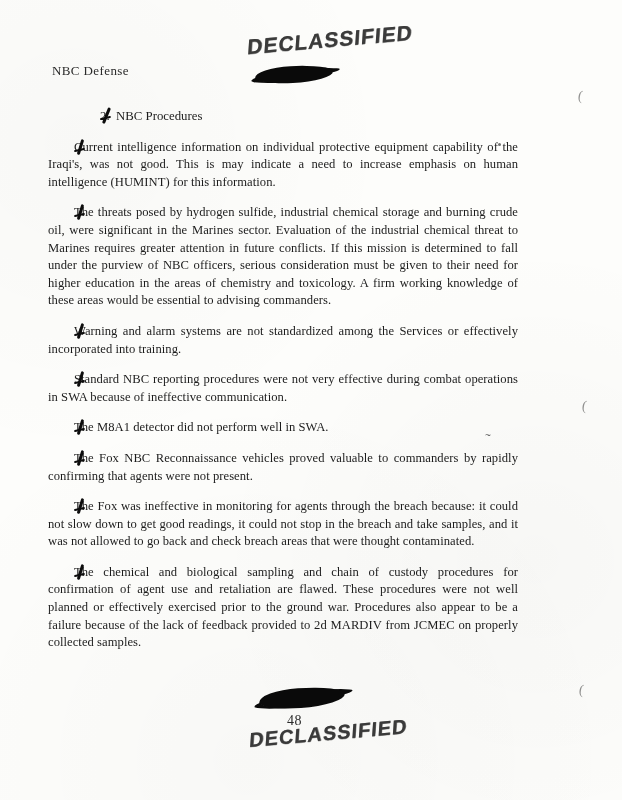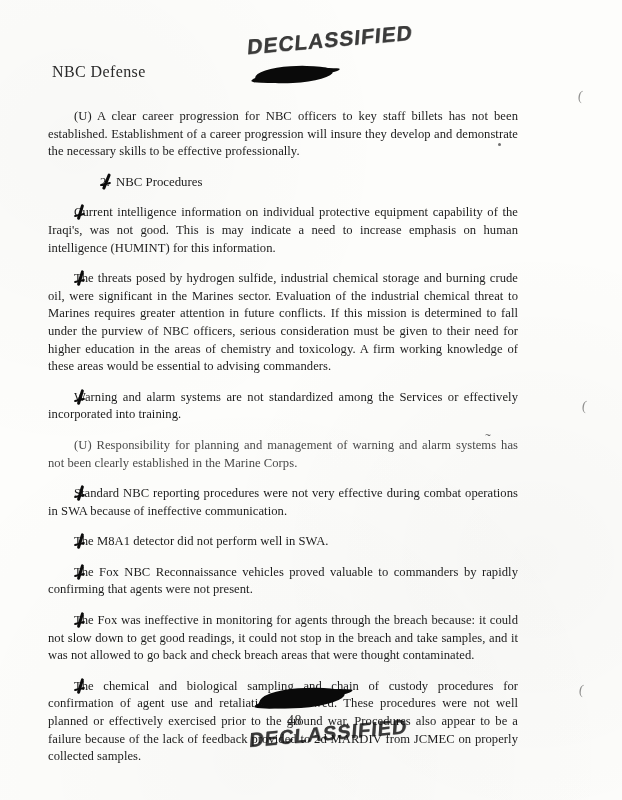--- a/index.html
+++ b/index.html
@@ -74,21 +74,21 @@
     height: 20px;
     transform: rotate(-4deg);
     box-shadow: -10px 4px 0 -5px #0a0a0a, 14px -3px 0 -6px #0a0a0a;
   }
 
   
   .doc-header {
     position: absolute;
     left: 52px;
     top: 63px;
-    font-size: 16px;
+    font-size: 13px;
     letter-spacing: 0.4px;
     color: #2a2a2a;
   }
 
   
   .body-col {
     position: absolute;
     left: 48px;
     top: 108px;
     width: 470px;
@@ -203,21 +203,20 @@
   <div class="doc-header">NBC Defense</div>
 
   <div class="margin-mark mm1">(</div>
   <div class="margin-mark mm2">(</div>
   <div class="margin-mark mm3">(</div>
   <div class="mm-dot"></div>
   <div class="mm-scribble">~</div>
 
   <div class="body-col">
 
-    <p class="para indent">(U) A clear career progression for NBC officers to key staff billets has not been established.  Establishment of a career progression will insure they develop and demonstrate the necessary skills to be effective professionally.</p>
 
     <div class="section-head">
       <span class="penmark head"></span>
       <span>2.</span>
       &nbsp;<span>NBC Procedures</span>
     </div>
 
     <p class="para indent">
       <span class="penmark"></span>
       <span>Current intelligence information on individual protective equipment capability of the Iraqi's, was not good.  This is may indicate a need to increase emphasis on human intelligence (HUMINT) for this information.</span>
@@ -226,21 +225,20 @@
     <p class="para indent">
       <span class="penmark"></span>
       <span>The threats posed by hydrogen sulfide, industrial chemical storage and burning crude oil, were significant in the Marines sector.  Evaluation of the industrial chemical threat to Marines requires greater attention in future conflicts.  If this mission is determined to fall under the purview of NBC officers, serious consideration must be given to their need for higher education in the areas of chemistry and toxicology.  A firm working knowledge of these areas would be essential to advising commanders.</span>
     </p>
 
     <p class="para indent">
       <span class="penmark"></span>
       <span>Warning and alarm systems are not standardized among the Services or effectively incorporated into training.</span>
     </p>
 
-    <p class="para indent faded">(U) Responsibility for planning and management of warning and alarm systems has not been clearly established in the Marine Corps.</p>
 
     <p class="para indent">
       <span class="penmark"></span>
       <span>Standard NBC reporting procedures were not very effective during combat operations in SWA because of ineffective communication.</span>
     </p>
 
     <p class="para indent">
       <span class="penmark"></span>
       <span>The M8A1 detector did not perform well in SWA.</span>
     </p>

